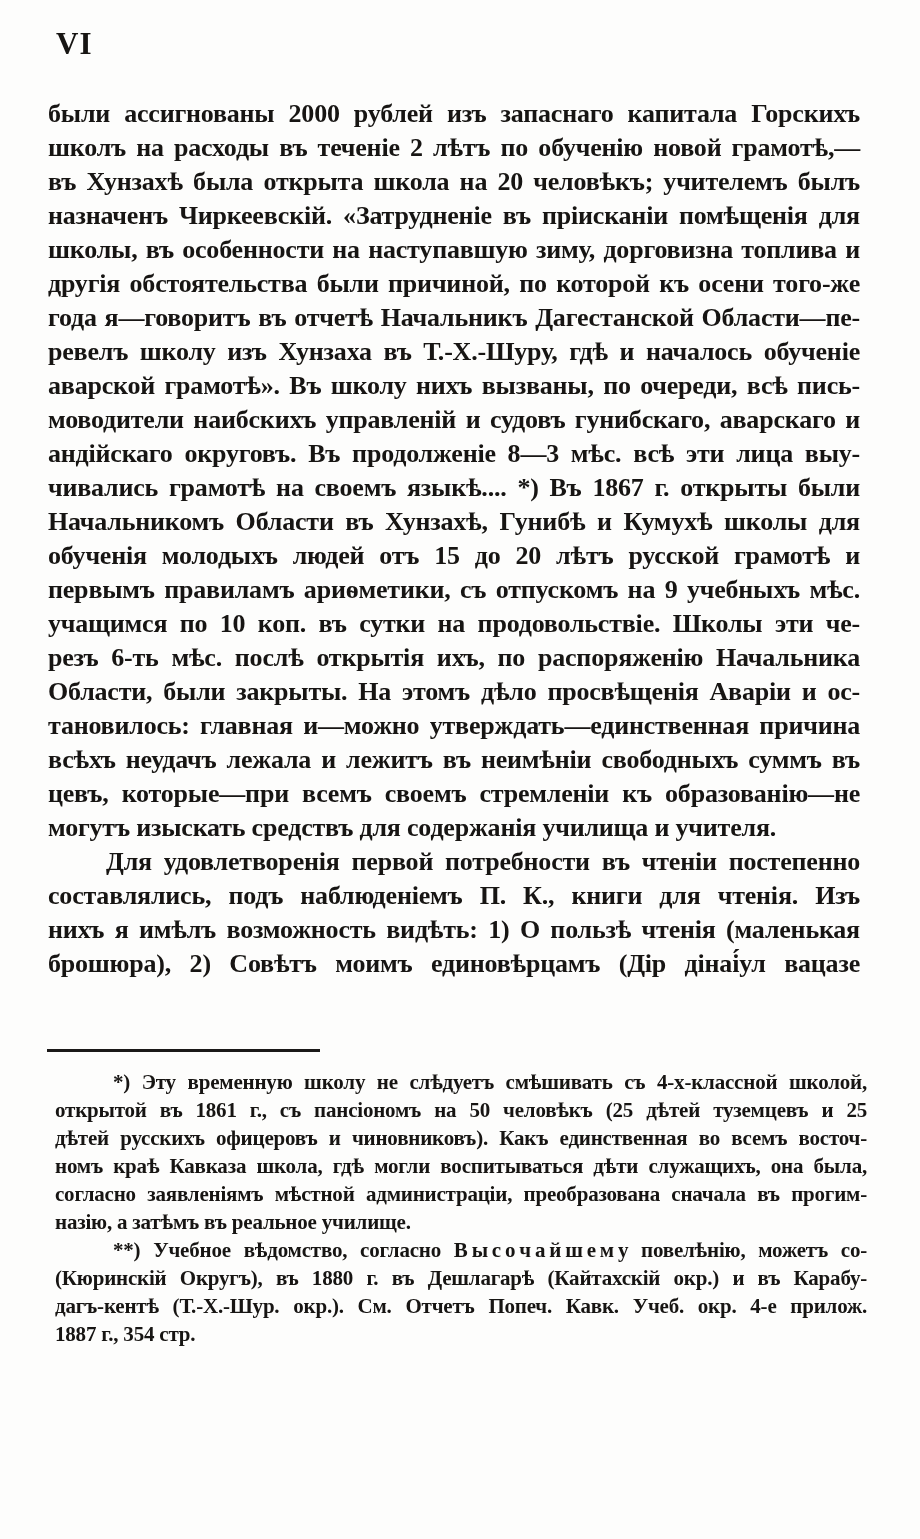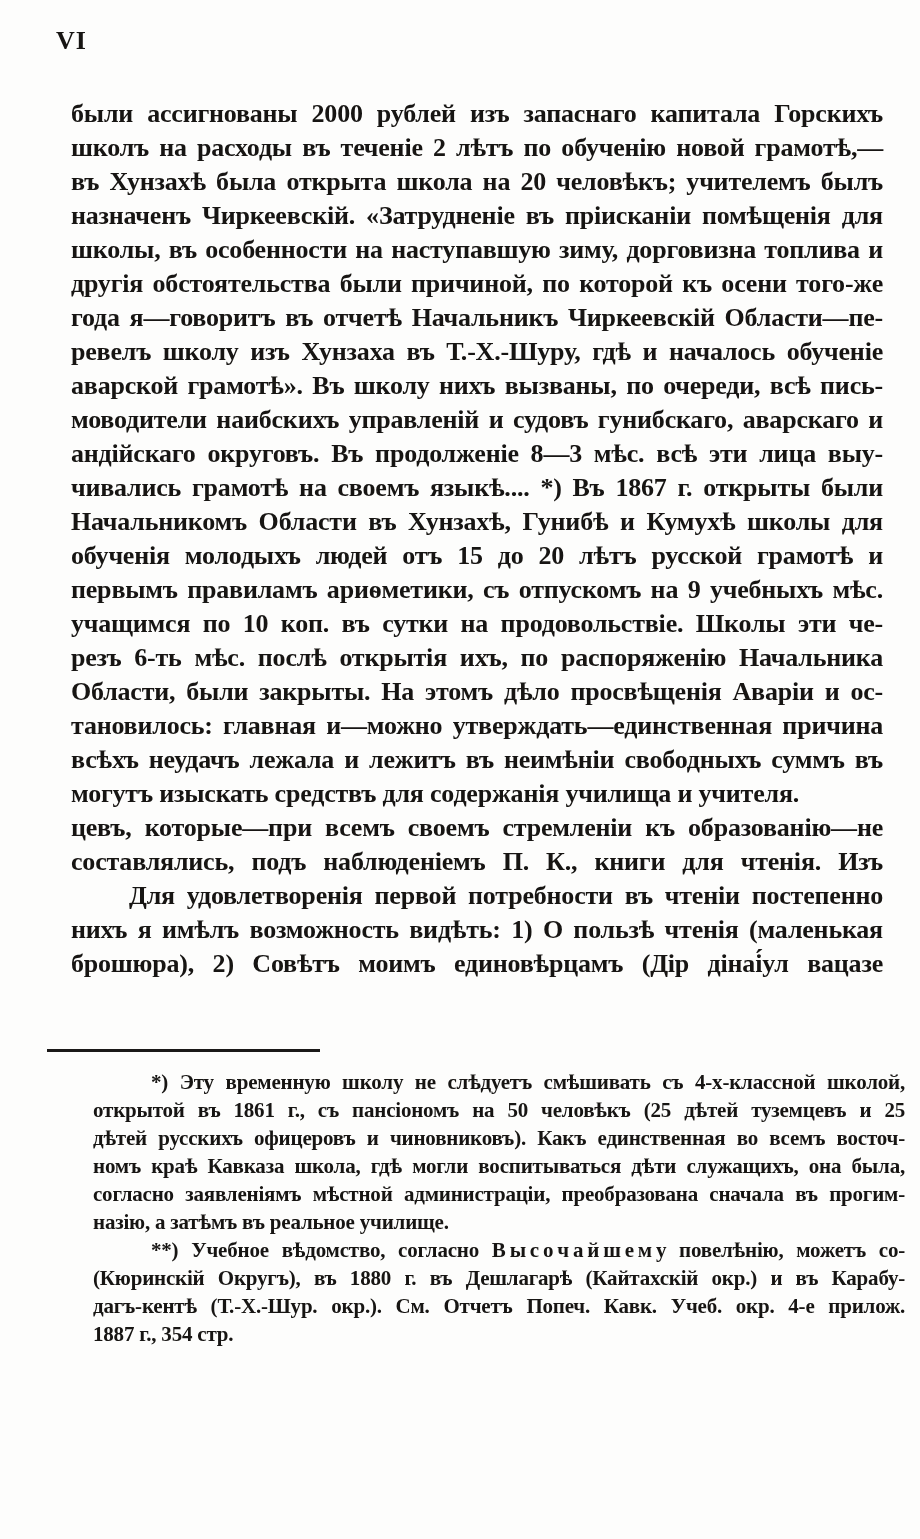--- a/index.html
+++ b/index.html
@@ -15,26 +15,26 @@
     background: #fdfdfc;
     overflow: hidden;
     font-family: "Liberation Serif", "DejaVu Serif", serif;
     color: #171513;
     font-weight: bold;
   }
   .page-number {
     position: absolute;
     left: 56px;
     top: 26px;
-    font-size: 26px;
+    font-size: 31px;
     letter-spacing: 1px;
   }
   .content {
     position: absolute;
-    left: 71px;
+    left: 48px;
     top: 97px;
     width: 812px;
     font-size: 26px;
     line-height: 34px;
     letter-spacing: -0.2px;
   }
   .footnote-rule {
     position: absolute;
     left: 47px;
     top: 1049px;
@@ -43,21 +43,20 @@
     background: #1b1918;
   }
   .footnotes {
     position: absolute;
     left: 55px;
     top: 1068px;
     width: 812px;
     font-size: 21px;
     line-height: 28px;
     letter-spacing: -0.2px;
-    margin-left: 38px;
   }
   .t-line {
     text-align: justify;
     text-align-last: justify;
   }
   .t-line.last {
     text-align-last: left;
   }
   .t-line.indent {
     text-indent: 58px;
@@ -71,40 +70,40 @@
   <div class="page-number">VI</div>
 
   <div class="content">
     <div class="para">
         <div class="t-line">были ассигнованы 2000 рублей изъ запаснаго капитала Горскихъ</div>
         <div class="t-line">школъ на расходы въ теченіе 2 лѣтъ по обученію новой грамотѣ,—</div>
         <div class="t-line">въ Хунзахѣ была открыта школа на 20 человѣкъ; учителемъ былъ</div>
         <div class="t-line">назначенъ Чиркеевскій. «Затрудненіе въ пріисканіи помѣщенія для</div>
         <div class="t-line">школы, въ особенности на наступавшую зиму, дорговизна топлива и</div>
         <div class="t-line">другія обстоятельства были причиной, по которой къ осени того-же</div>
-        <div class="t-line">года я—говоритъ въ отчетѣ Начальникъ Чиркеевскій Области—пе-</div>
+        <div class="t-line">года я—говоритъ въ отчетѣ Начальникъ Дагестанской Области—пе-</div>
         <div class="t-line">ревелъ школу изъ Хунзаха въ Т.-Х.-Шуру, гдѣ и началось обученіе</div>
         <div class="t-line">аварской грамотѣ». Въ школу нихъ вызваны, по очереди, всѣ пись-</div>
         <div class="t-line">моводители наибскихъ управленій и судовъ гунибскаго, аварскаго и</div>
         <div class="t-line">андійскаго округовъ. Въ продолженіе 8—3 мѣс. всѣ эти лица выу-</div>
         <div class="t-line">чивались грамотѣ на своемъ языкѣ.... *) Въ 1867 г. открыты были</div>
         <div class="t-line">Начальникомъ Области въ Хунзахѣ, Гунибѣ и Кумухѣ школы для</div>
         <div class="t-line">обученія молодыхъ людей отъ 15 до 20 лѣтъ русской грамотѣ и</div>
         <div class="t-line">первымъ правиламъ ариѳметики, съ отпускомъ на 9 учебныхъ мѣс.</div>
         <div class="t-line">учащимся по 10 коп. въ сутки на продовольствіе. Школы эти че-</div>
         <div class="t-line">резъ 6-ть мѣс. послѣ открытія ихъ, по распоряженію Начальника</div>
         <div class="t-line">Области, были закрыты. На этомъ дѣло просвѣщенія Аваріи и ос-</div>
         <div class="t-line">тановилось: главная и—можно утверждать—единственная причина</div>
         <div class="t-line">всѣхъ неудачъ лежала и лежитъ въ неимѣніи свободныхъ суммъ въ</div>
+        <div class="t-line">цевъ, которые—при всемъ своемъ стремленіи къ образованію—не</div>
         <div class="t-line last">могутъ изыскать средствъ для содержанія училища и учителя.</div>
-        <div class="t-line">цевъ, которые—при всемъ своемъ стремленіи къ образованію—не</div>
       </div>
     <div class="para">
+        <div class="t-line indent">Для удовлетворенія первой потребности въ чтеніи постепенно</div>
         <div class="t-line">составлялись, подъ наблюденіемъ П. К., книги для чтенія. Изъ</div>
-        <div class="t-line indent">Для удовлетворенія первой потребности въ чтеніи постепенно</div>
         <div class="t-line">нихъ я имѣлъ возможность видѣть: 1) О пользѣ чтенія (маленькая</div>
         <div class="t-line">брошюра), 2) Совѣтъ моимъ единовѣрцамъ (Дір дінаі́ул вацазе</div>
       </div>
   </div>
 
   <div class="footnote-rule"></div>
 
   <div class="footnotes">
     <div class="para fn">
         <div class="t-line indent">*) Эту временную школу не слѣдуетъ смѣшивать съ 4-х-классной школой,</div>

